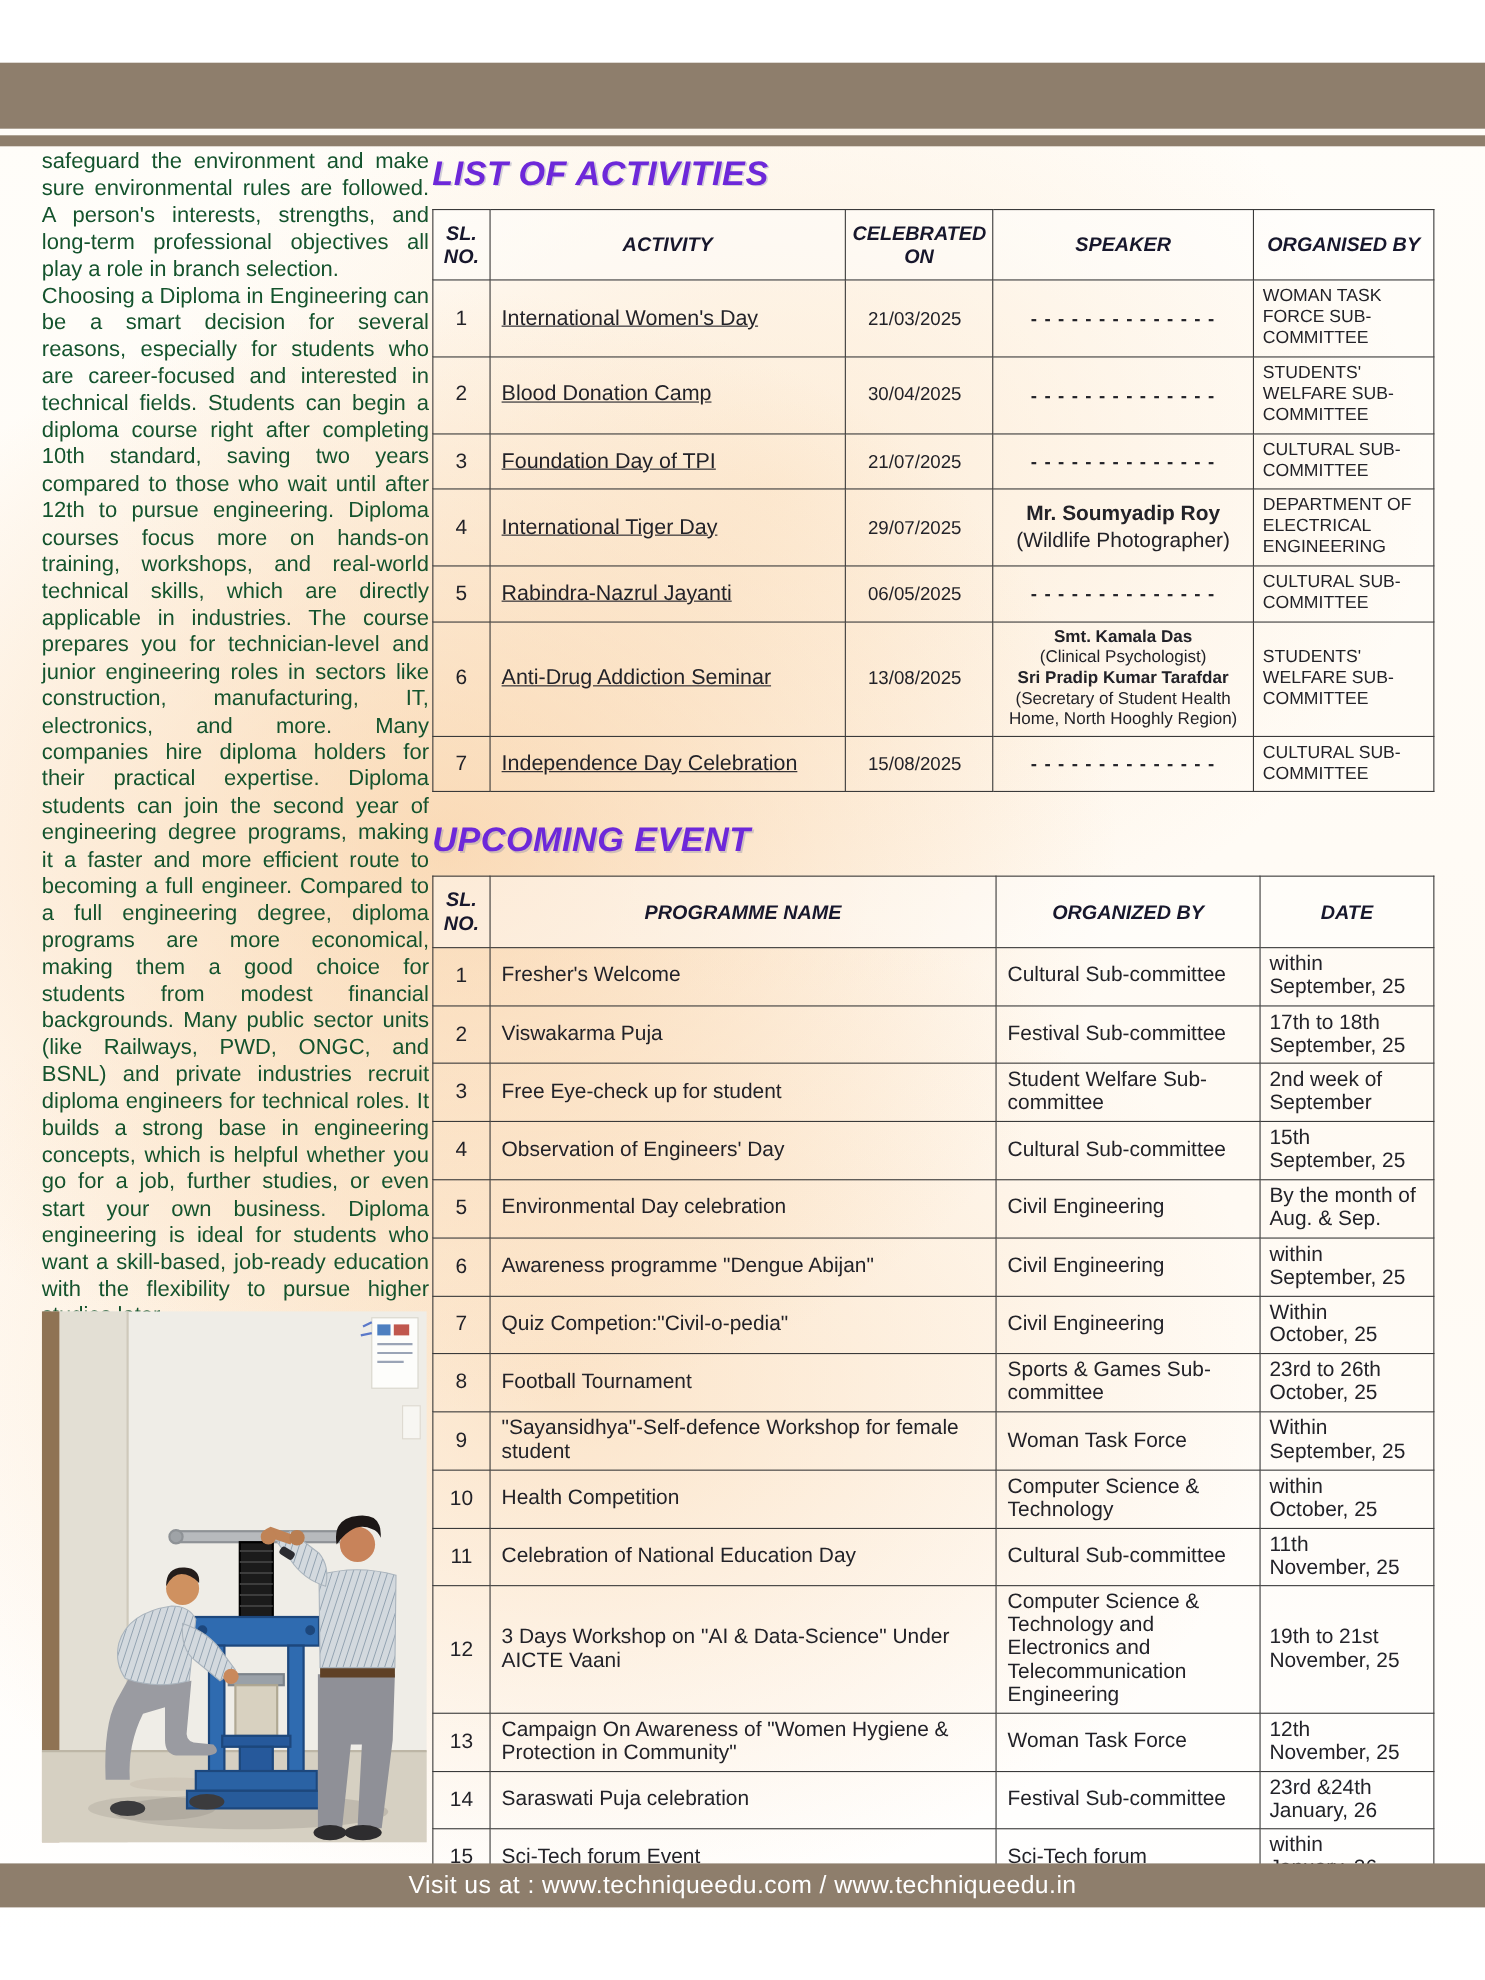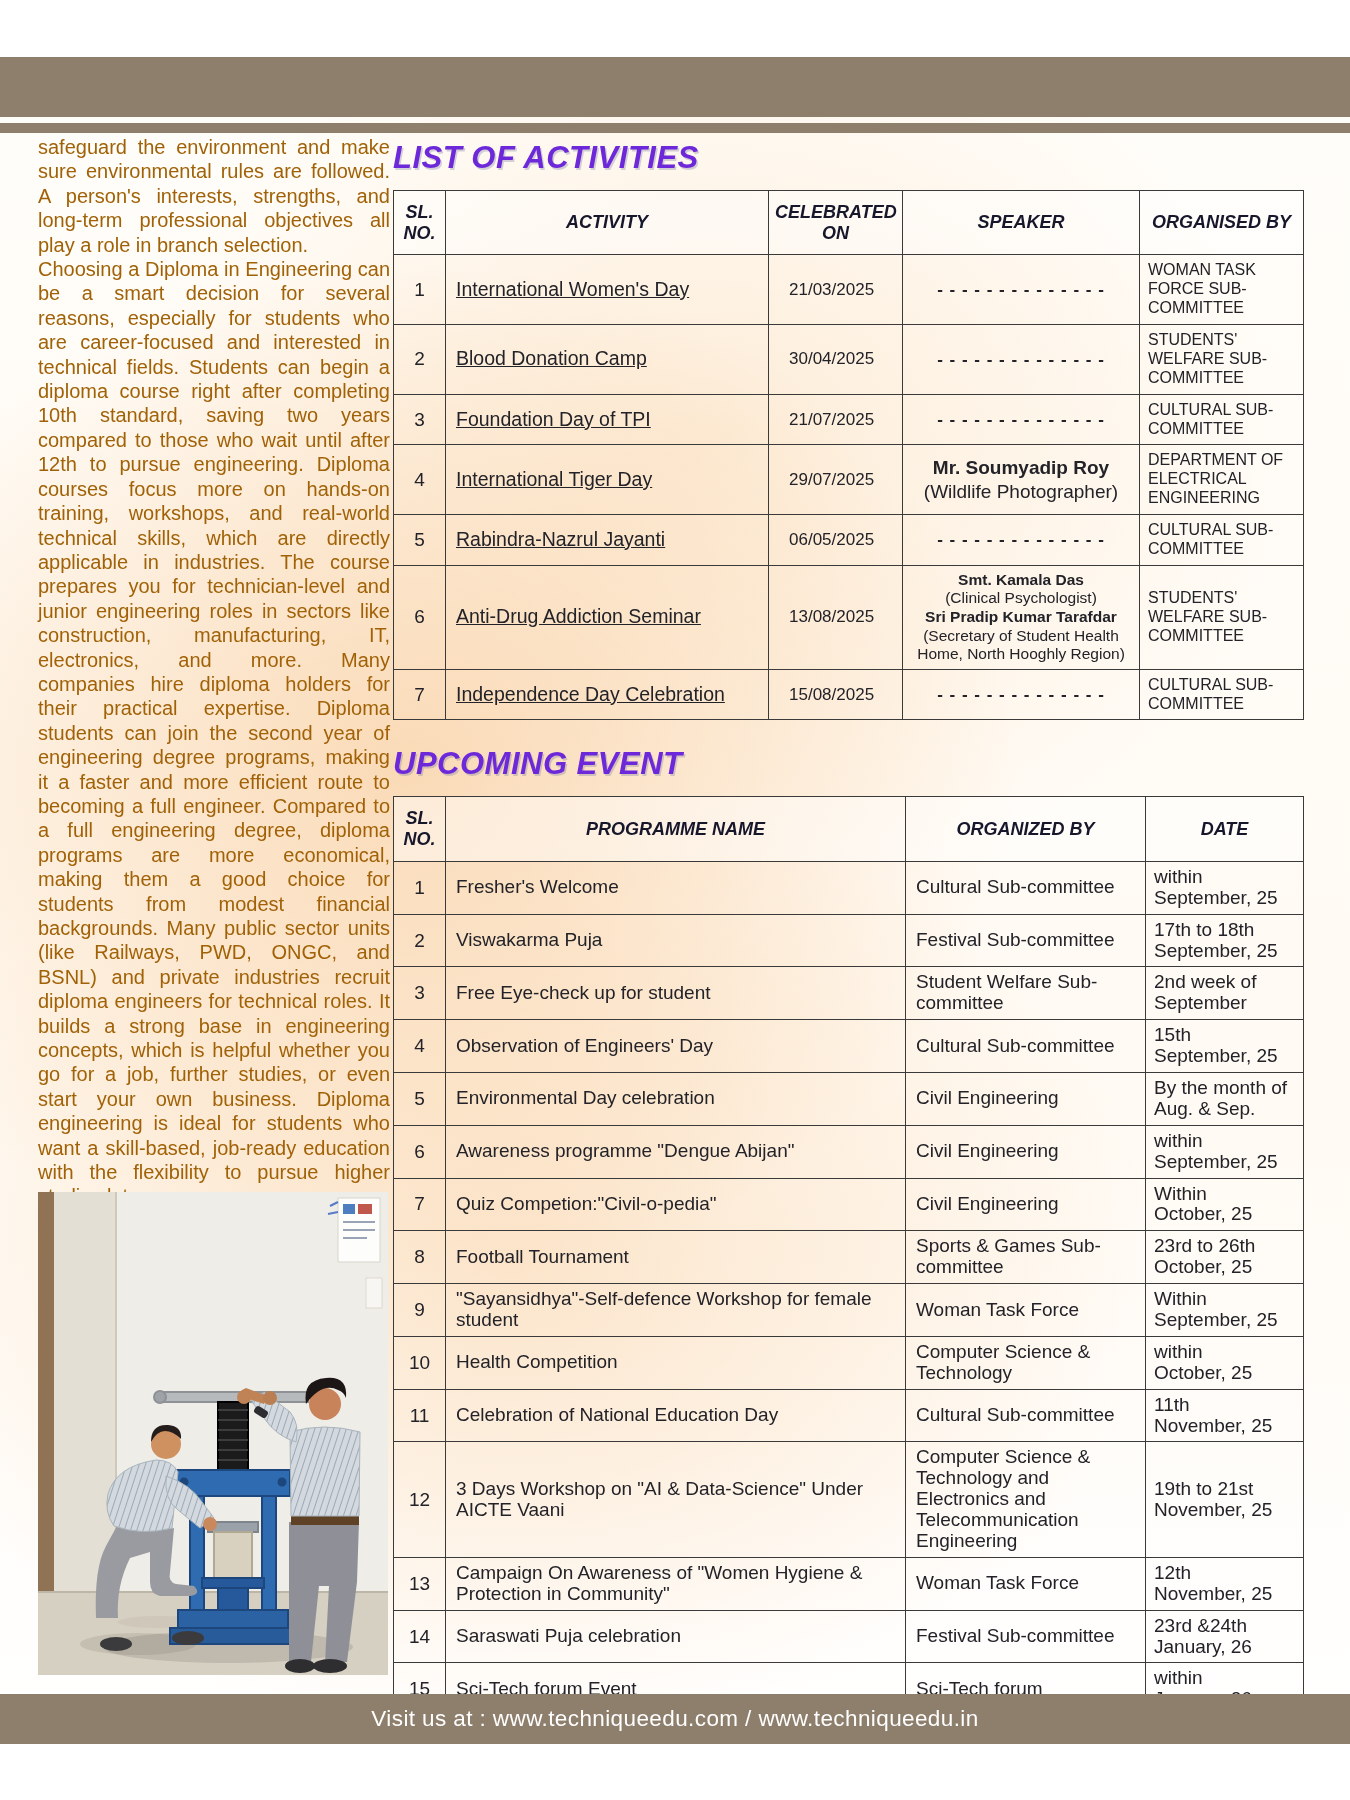--- a/index.html
+++ b/index.html
@@ -9,21 +9,21 @@
       background:
         radial-gradient(900px 750px at 30% 40%, rgba(247,199,146,.62), rgba(247,199,146,0) 68%),
         radial-gradient(850px 650px at 52% 20%, rgba(251,223,189,.55), rgba(251,223,189,0) 70%),
         radial-gradient(950px 700px at 38% 70%, rgba(248,206,158,.50), rgba(248,206,158,0) 68%),
         linear-gradient(180deg,#fffdf9,#fffaf3 60%,#ffffff);}
   .band{position:absolute;left:0;width:1350px;background:#8e7e6c;}
   .band-top{top:57px;height:60px;}
   .band-thin{top:123px;height:10px;}
 
   .left-col{position:absolute;left:38px;top:135px;width:352px;
-            font-size:20px;line-height:24.4px;text-align:justify;color:#a16207;}
+            font-size:20px;line-height:24.4px;text-align:justify;color:#14532d;}
   .left-col p{margin:0;}
 
   .main-col{position:absolute;left:393px;top:140px;width:910px;}
   .sec-heading{margin:0 0 14px 0;font-size:31px;line-height:36px;font-style:italic;font-weight:700;
                color:#6d28d9;letter-spacing:.5px;text-shadow:1.5px 1.5px 0 rgba(130,130,165,.35);}
   .heading-upcoming{margin-top:26px;}
 
   table{width:910px;border-collapse:collapse;table-layout:fixed;}
   td,th{border:1.6px solid #3a3a3a;vertical-align:middle;}
   th{font-style:italic;font-weight:700;color:#17172c;text-align:center;
@@ -35,21 +35,21 @@
   .c-spk .sline.b{font-weight:700;}
   .c-spk.small .sline{font-size:15.5px;line-height:1.2;}
   .c-spk .sline.dash{white-space:nowrap;letter-spacing:1px;font-weight:600;font-size:17px;}
   .c-org{font-size:16px;line-height:1.18;padding:6px 8px;white-space:pre-line;}
   .t2 .c-prog{font-size:19px;padding:5px 10px;line-height:1.1;}
   .t2 .c-orgby{font-size:19px;padding:5px 10px;line-height:1.1;}
   .t2 .c-dt{font-size:19px;padding:5px 8px;line-height:1.1;white-space:pre-line;}
 
   .tbc{width:910px;text-align:right;font-style:italic;font-size:15.5px;color:#4c4c4c;margin-top:4px;}
 
-  .footer-band{position:absolute;left:0;top:1694px;width:1350px;height:50px;background:#8e7e6c;
+  .footer-band{position:absolute;left:0;top:1694px;width:1350px;height:40px;background:#8e7e6c;
                display:flex;align-items:center;justify-content:center;}
   .footer-band span{color:#ffffff;font-size:22.5px;letter-spacing:.4px;}
 
   .photo{position:absolute;left:38px;top:1192px;width:350px;height:483px;}
   .photo svg{display:block;}
 </style>
 </head>
 <body>
 
 <div class="page">

